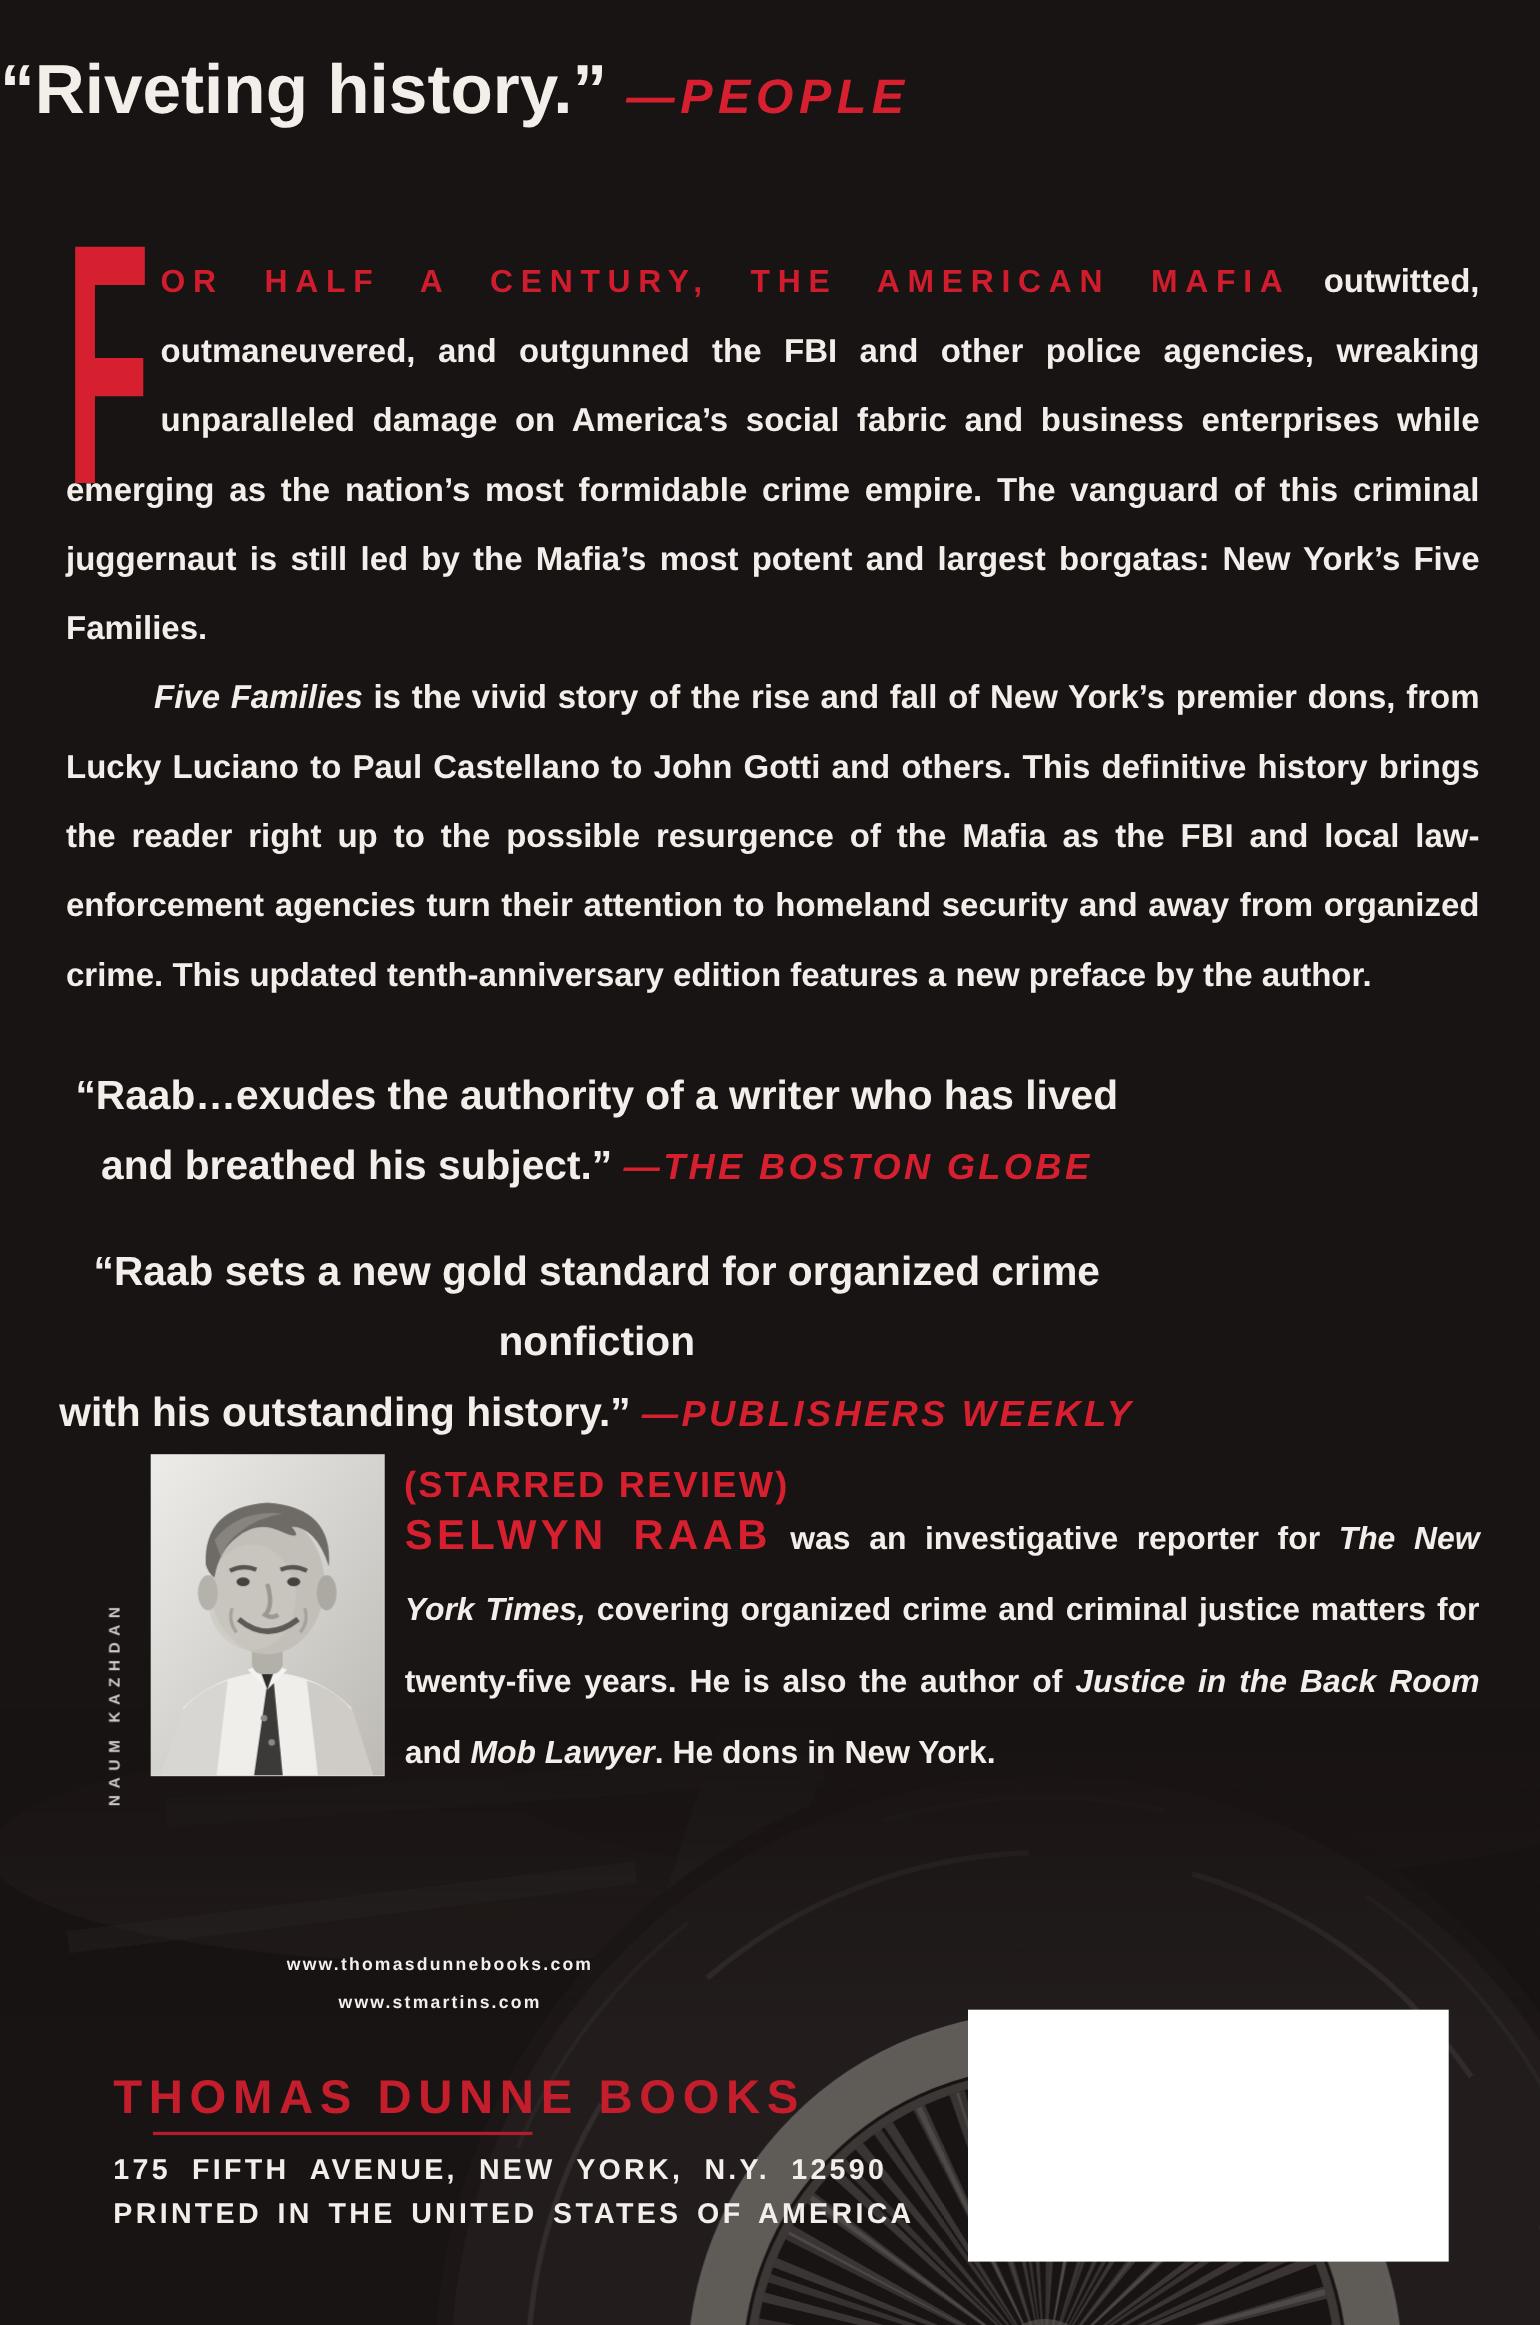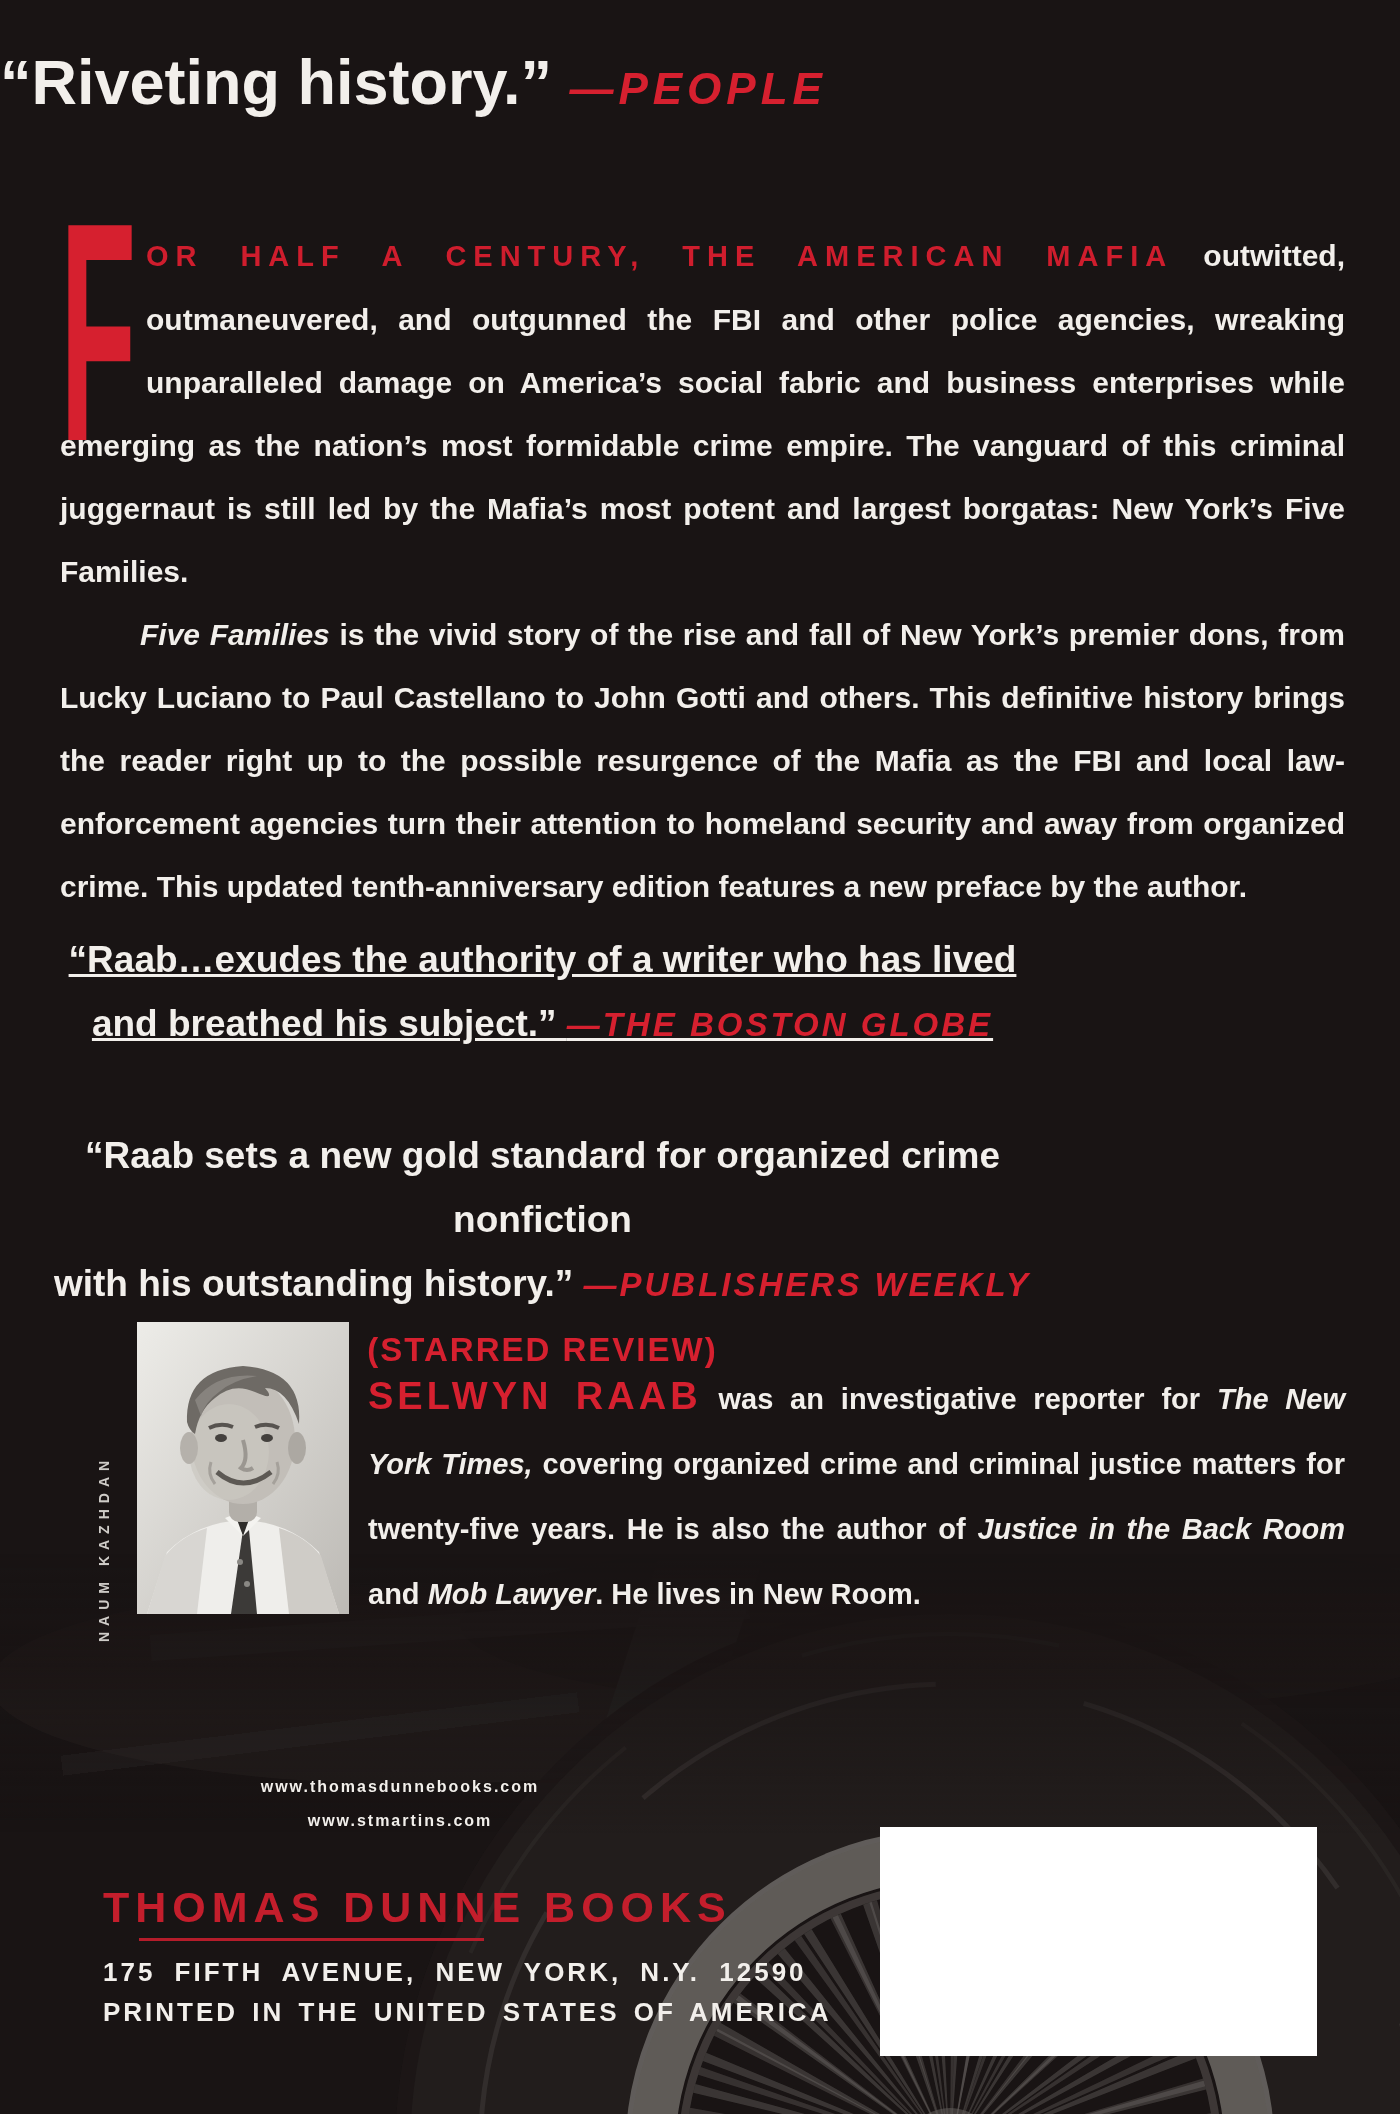--- a/index.html
+++ b/index.html
@@ -15,21 +15,21 @@
   
   .synopsis{position:absolute;left:60px;right:55px;top:224px;font-size:30px;line-height:63px;text-align:justify;}
   .dropcap{float:left;width:86px;height:189px;position:relative;}
   .dropcap span{position:absolute;left:0;top:-42px;font-size:312px;line-height:300px;color:#d6202f;transform:scaleX(.40);transform-origin:0 0;}
   .lead{color:#cf1d2d;letter-spacing:7px;font-size:29px;}
   .p{margin:0;}
   .p2{text-indent:80px;margin-top:0;}
   .it{font-style:italic;}
   
   .quote{position:absolute;left:0;width:1085px;text-align:center;font-size:37px;line-height:64px;}
-  .quote-globe{top:928px;text-decoration:underline;}
+  .quote-globe{top:964px;}
   .quote-pw{top:1124px;}
   .quote .attr{color:#d6202f;font-style:italic;font-size:33px;letter-spacing:3px;}
   .quote .suffix{color:#d6202f;font-size:33px;letter-spacing:2px;text-align:center;}
   
   .photo{position:absolute;left:137px;top:1322px;width:212px;height:292px;}
   .photo svg{display:block;}
   .photo-credit{position:absolute;left:96px;top:1642px;transform:rotate(-90deg);transform-origin:0 0;
     font-size:14px;letter-spacing:6px;color:#cfccc8;white-space:nowrap;}
   .bio{position:absolute;left:368px;top:1364px;width:977px;font-size:29px;line-height:65px;text-align:justify;}
   .bio .name{color:#d6202f;font-size:38px;letter-spacing:4px;}
@@ -143,21 +143,21 @@
       <ellipse cx="130" cy="116" rx="6" ry="4" fill="#44413e"></ellipse>
 
       <path d="M106 118 Q112 138 104 146 Q110 150 116 146" stroke="#9b9791" stroke-width="4" fill="none"></path>
       <path d="M80 150 Q106 172 134 150" stroke="#5d5954" stroke-width="5" fill="none"></path>
       <path d="M74 140 Q70 152 78 162" stroke="#a5a19b" stroke-width="3" fill="none"></path>
       <path d="M140 140 Q144 152 136 162" stroke="#a5a19b" stroke-width="3" fill="none"></path>
     </svg>
   </div>
   <div class="photo-credit">NAUM KAZHDAN</div>
 
-  <div class="bio"><span class="name">SELWYN RAAB</span><span> was an investigative reporter for </span><span class="it">The New York Times,</span><span> covering organized crime and criminal justice matters for twenty-five years. He is also the author of </span><span class="it">Justice in the Back Room</span><span> and </span><span class="it">Mob Lawyer</span><span>. He lives in New Room.</span>
+  <div class="bio"><span class="name">SELWYN RAAB</span><span> was an investigative reporter for </span><span class="it">The New York Times,</span><span> covering organized crime and criminal justice matters for twenty-five years. He is also the author of </span><span class="it">Justice in the Back Room</span><span> and </span><span class="it">Mob Lawyer</span><span>. He dons in New York.</span>
   </div>
 
 
   <div class="links">
     <div>www.thomasdunnebooks.com</div>
     <div>www.stmartins.com</div>
   </div>
 
   <div class="publisher">
     <div class="imprint">THOMAS DUNNE BOOKS</div>

